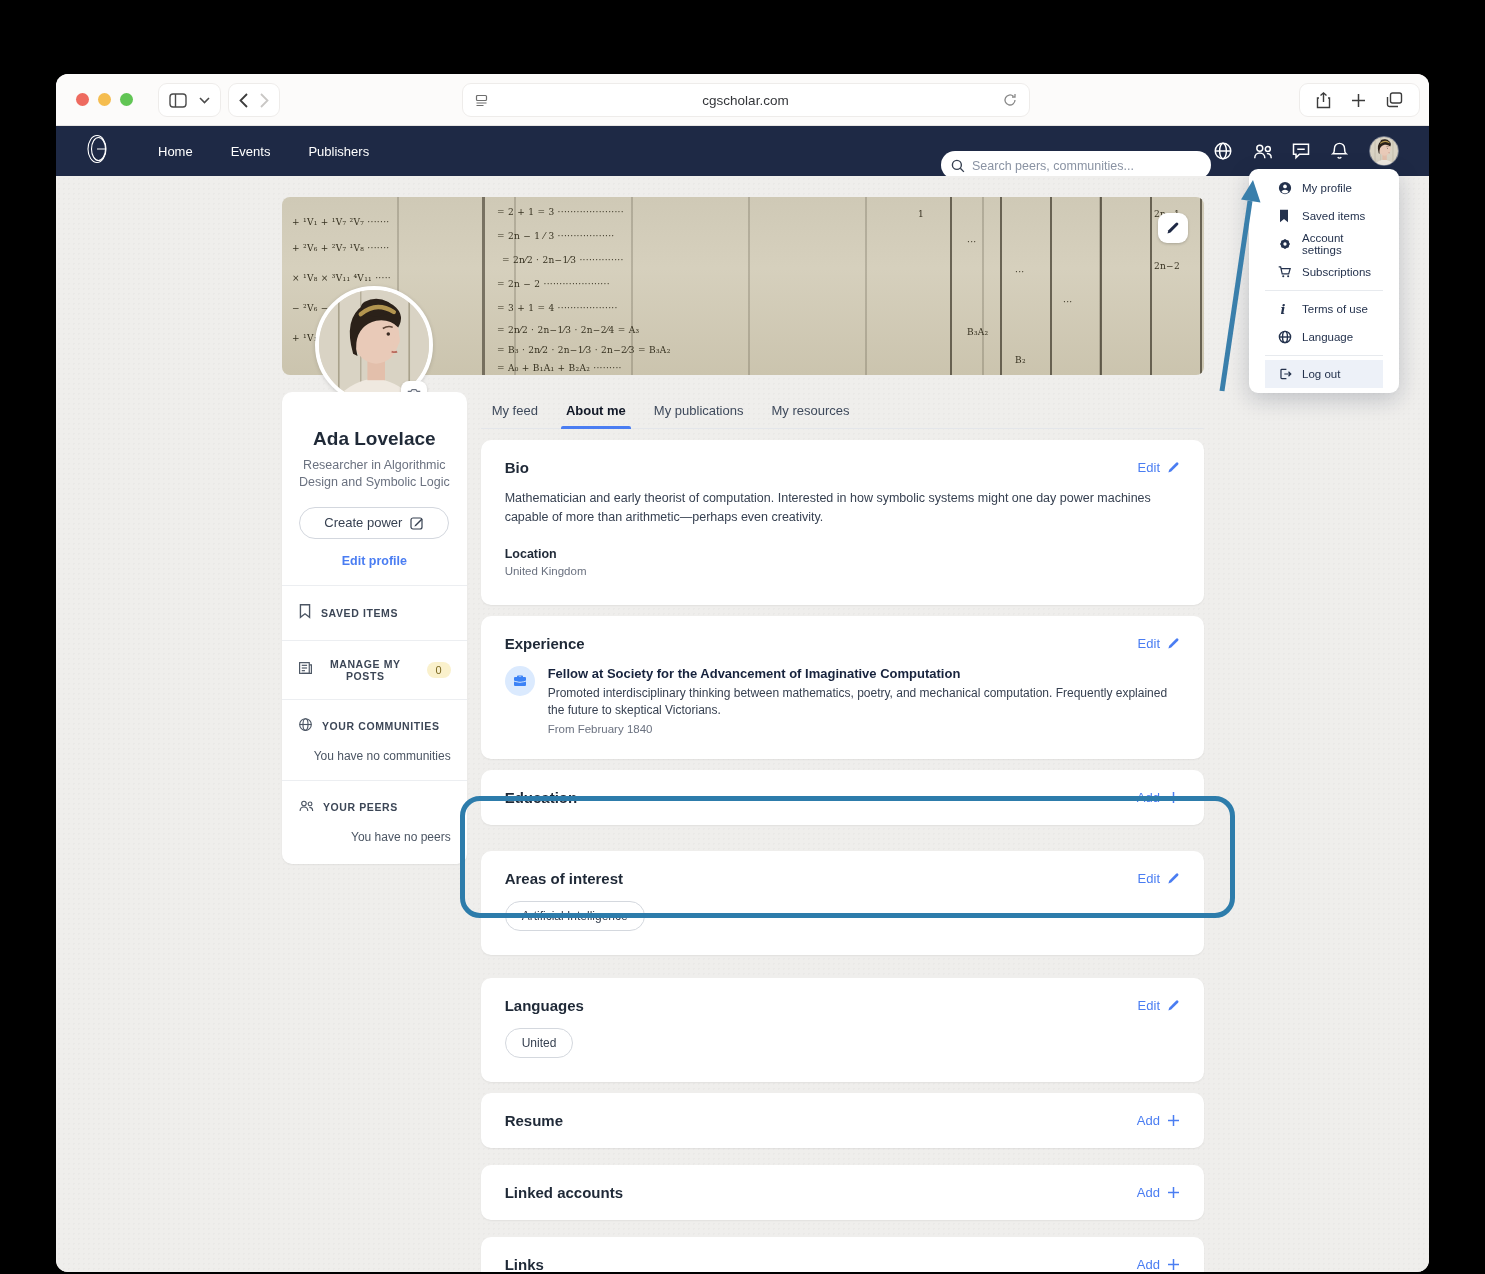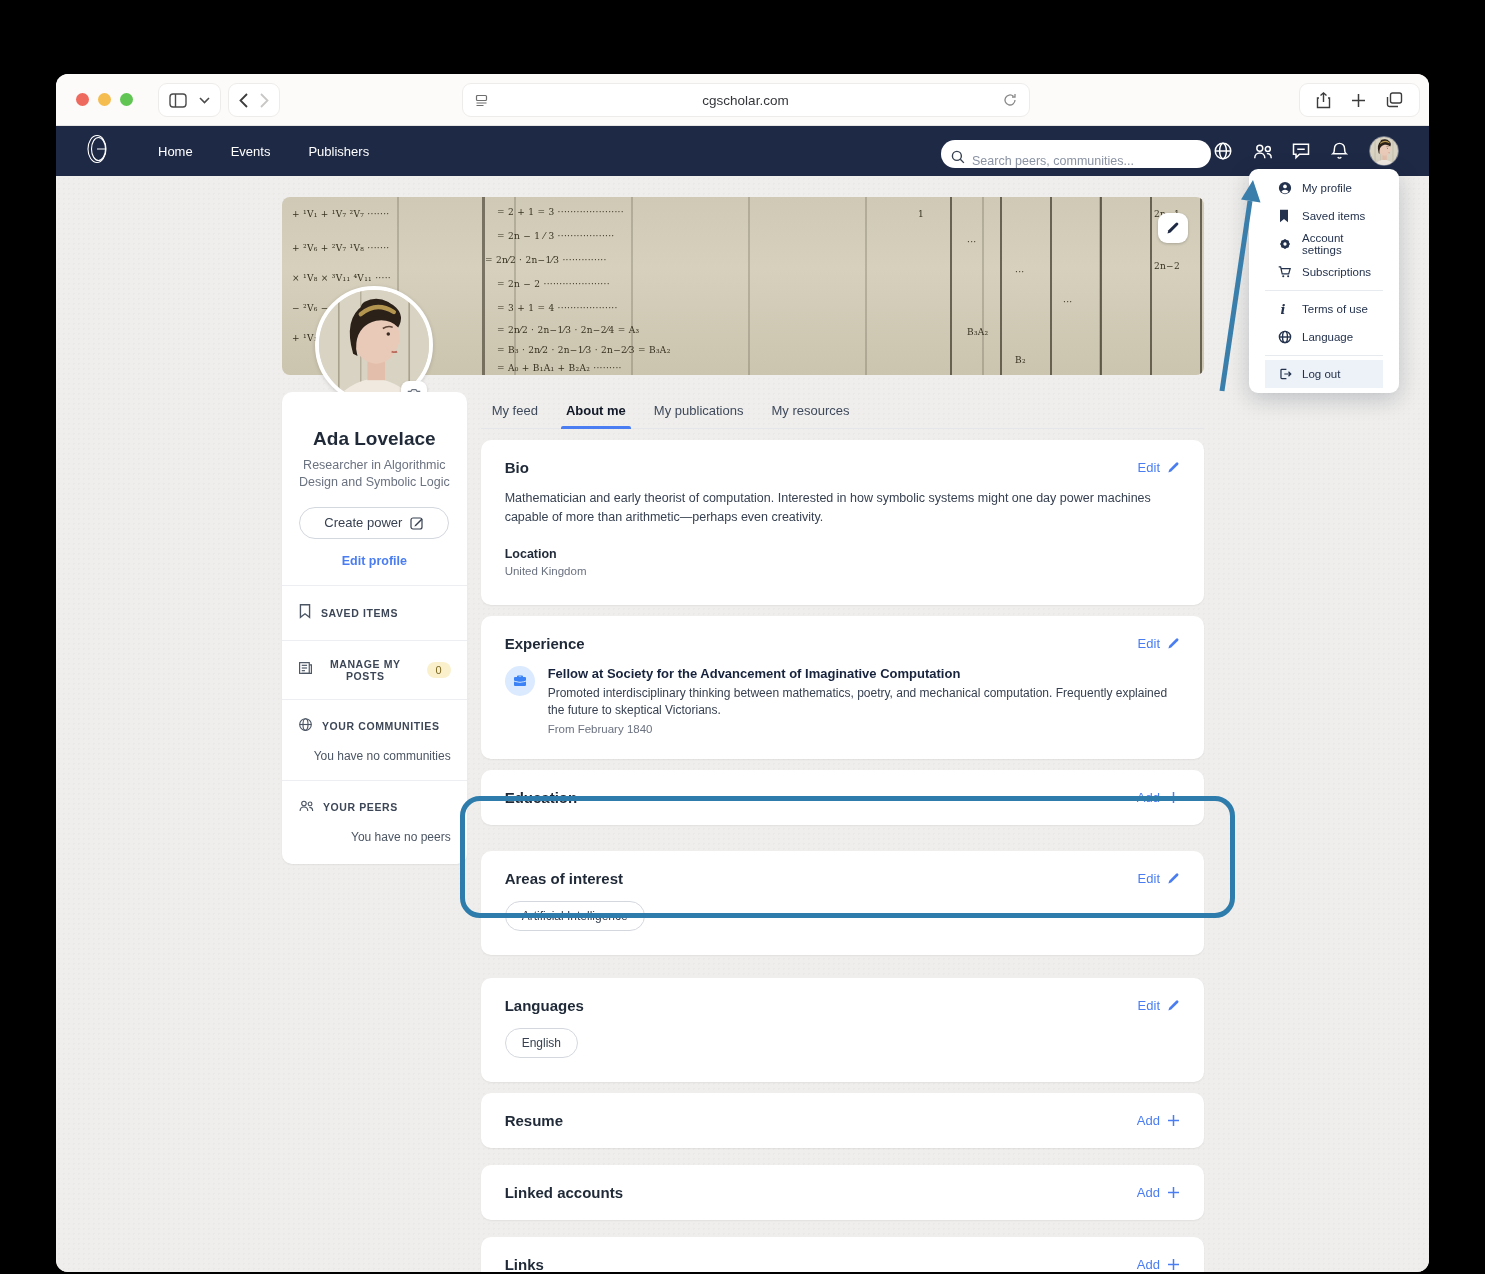--- a/index.html
+++ b/index.html
@@ -21,21 +21,21 @@
   .cg-3 { right:9px; gap:20px; padding:0 16px; }
   .urlbar { position:absolute; left:406px; top:9px; width:568px; height:34px; background:#fff; border:1px solid #eeecea; border-radius:9px; display:flex; align-items:center; padding:0 12px; }
   .urlbar .url { flex:1; text-align:center; font-size:13.5px; color:#34363a; }
   .chrome svg { display:block; }
   .dim { color:#c9c7c5; }
   
   .nav { position:relative; height:50px; background:#1e2945; display:flex; align-items:center; color:#fff; }
   .nav-logo { margin-left:28px; }
   .nav-links { display:flex; gap:38px; margin-left:48px; }
   .nav-link { font-size:13px; color:#fff; cursor:pointer; }
-  .nav-search { position:absolute; left:885px; top:14px; width:270px; height:28px; background:#fff; border-radius:15px; display:flex; align-items:flex-end; padding:0 10px; gap:7px; }
+  .nav-search { position:absolute; left:885px; top:25px; width:270px; height:28px; background:#fff; border-radius:15px; display:flex; align-items:flex-start; padding:8px 10px; gap:7px; }
   .nav-search input { border:none; outline:none; flex:1; font-size:12.5px; color:#374151; background:transparent; font-family:inherit; }
   .nav-search input::placeholder { color:#8a93a3; }
   .nav-icons { position:absolute; right:30px; top:0; height:50px; display:flex; align-items:center; gap:19px; }
   .nav-ic { width:20px; height:20px; color:#fff; cursor:pointer; }
   .nav-avatar { width:30px; height:30px; border-radius:50%; overflow:hidden; border:1px solid rgba(255,255,255,.4); cursor:pointer; }
   
   .content { position:relative; height:1096px; background:#efeeec;
     background-image:radial-gradient(rgba(0,0,0,.02) 1px, transparent 1px); background-size:5px 5px; }
   .cover { position:absolute; left:226px; top:21px; width:922px; height:178px; border-radius:8px; overflow:hidden;
     background:linear-gradient(180deg,#cfc9b6 0%,#d6d0bd 40%,#cbc4ae 100%); }
@@ -245,28 +245,28 @@
       </span>
     </div>
   </div>
 
   <div class="content">
 
     <div class="cover">
       <div class="cols-all"></div>
       <div class="cols-right"></div>
       <div class="rule-left"></div>
-      <span class="snip" style="left:10px;top:12px">+ ¹V₁ + ¹V₇  ²V₇ ·······</span>
+      <span class="snip" style="left:10px;top:20px">+ ¹V₁ + ¹V₇  ²V₇ ·······</span>
       <span class="snip" style="left:10px;top:46px">+ ²V₆ + ²V₇  ¹V₈ ·······</span>
       <span class="snip" style="left:10px;top:76px">× ¹V₈ × ³V₁₁  ⁴V₁₁ ·····</span>
       <span class="snip" style="left:10px;top:106px">− ²V₆ − ¹V₁  ³V₆ ·······</span>
       <span class="snip" style="left:10px;top:136px">+ ¹V₁ + ²V₇  ³V₇ ·······</span>
       <span class="snip" style="left:215px;top:10px">= 2 + 1 = 3 ·····················</span>
       <span class="snip" style="left:215px;top:34px">= 2n − 1 ⁄ 3 ··················</span>
-      <span class="snip" style="left:203px;top:58px">= 2n⁄2 · 2n−1⁄3 ··············</span>
+      <span class="snip" style="left:220px;top:58px">= 2n⁄2 · 2n−1⁄3 ··············</span>
       <span class="snip" style="left:215px;top:82px">= 2n − 2 ·····················</span>
       <span class="snip" style="left:215px;top:106px">= 3 + 1 = 4 ···················</span>
       <span class="snip" style="left:215px;top:128px">= 2n⁄2 · 2n−1⁄3 · 2n−2⁄4 = A₃</span>
       <span class="snip" style="left:215px;top:148px">= B₃ · 2n⁄2 · 2n−1⁄3 · 2n−2⁄3 = B₃A₂</span>
       <span class="snip" style="left:215px;top:166px">= A₀ + B₁A₁ + B₂A₂ ·········</span>
       <span class="snip" style="left:872px;top:12px">2n−1</span>
       <span class="snip" style="left:872px;top:64px">2n−2</span>
       <span class="snip" style="left:636px;top:12px">1</span>
       <span class="snip" style="left:685px;top:40px">···</span>
       <span class="snip" style="left:733px;top:70px">···</span>
@@ -435,21 +435,21 @@
           <div class="sec-head">
             <span class="sec-title">Languages</span>
             <span class="sec-action">
               <span>Edit</span>
               <svg width="13" height="13" viewBox="0 0 14 14" fill="currentColor">
                   <path d="M1.5 12.5l.9-3.2L9.8 1.9a1.45 1.45 0 0 1 2.1 2.1L4.5 11.4l-3 1.1z"></path>
                 </svg>
             </span>
           </div>
           <div style="margin-top:14px">
-            <span class="chip">English</span>
+            <span class="chip">United</span>
           </div>
         </div>
 
         <div class="card sec">
           <div class="sec-head">
             <span class="sec-title">Resume</span>
             <span class="sec-action">
               <span>Add</span>
               <svg width="13" height="13" viewBox="0 0 13 13" fill="none" stroke="currentColor" stroke-width="1.5">
                   <line x1="6.5" y1="1" x2="6.5" y2="12"></line>

